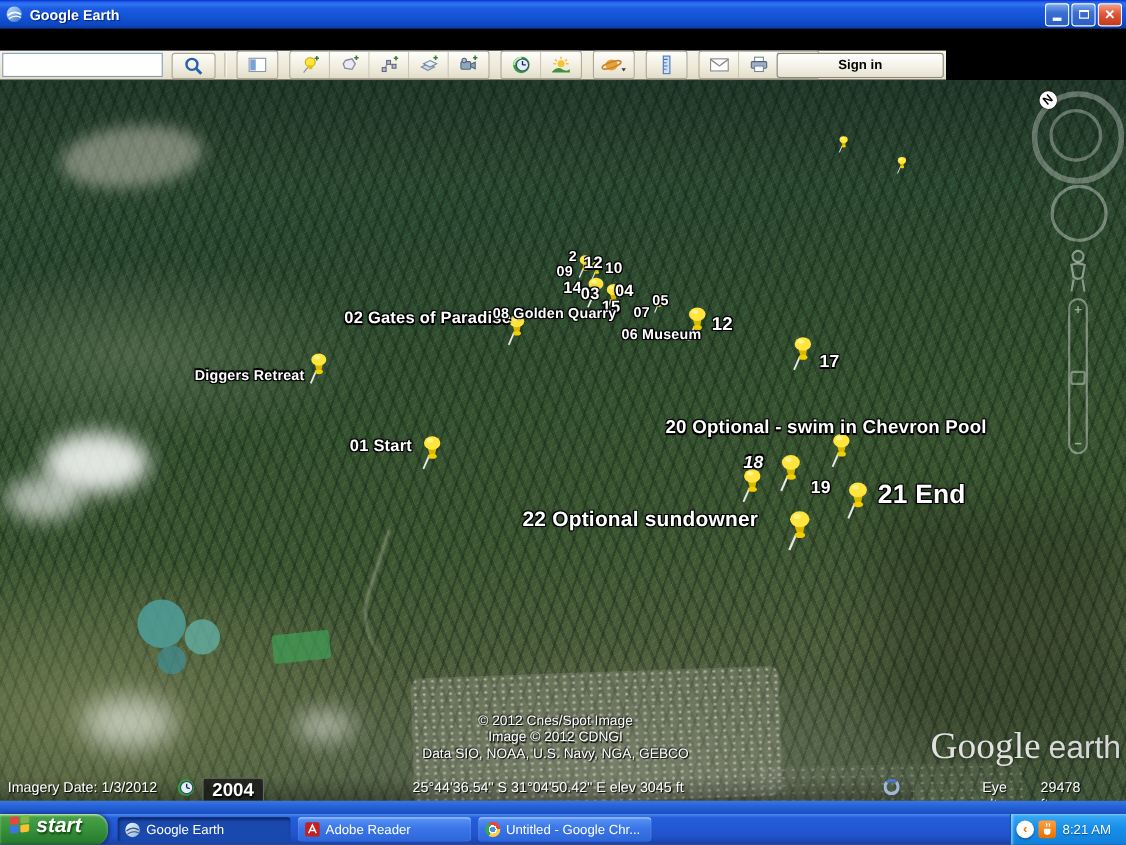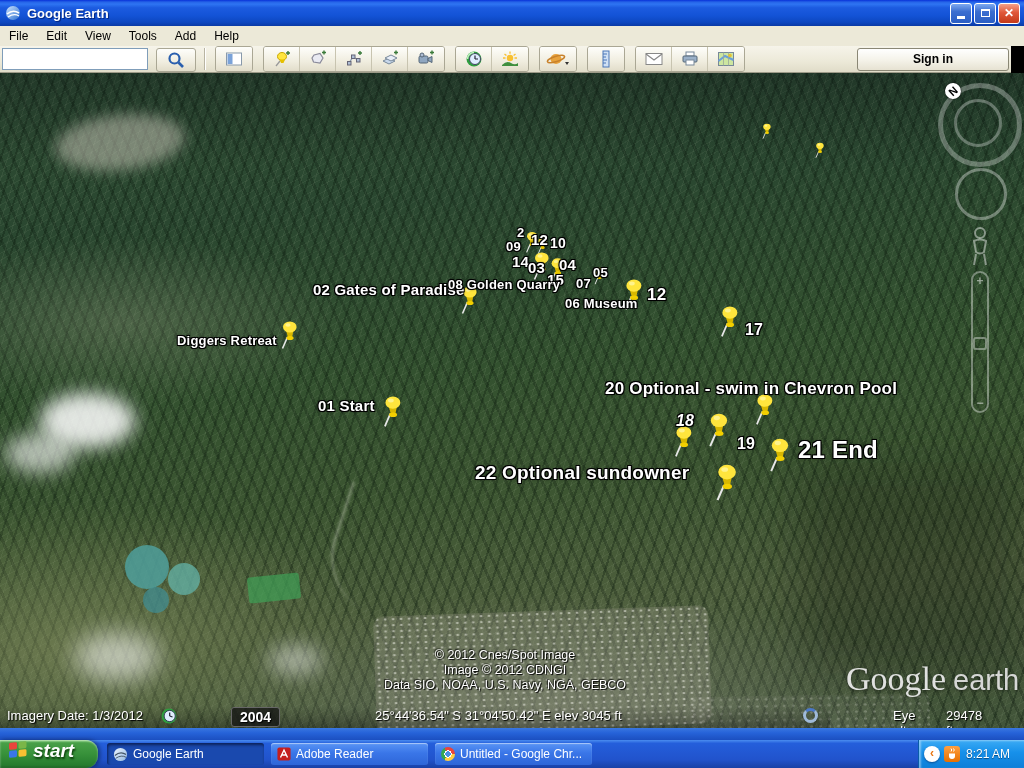--- a/index.html
+++ b/index.html
@@ -19,21 +19,21 @@
   .winbtn.close { background:linear-gradient(180deg,#f5a088 0%,#e0583a 45%,#c43918 100%); }
   .winbtn .restore-glyph { display:block; width:9px; height:8px; border:1px solid #fff; border-top:2px solid #fff; margin:5px auto 0; }
   .winbtn.minimize span { display:block; width:8px; height:3px; background:#fff; margin:12px auto 0; }
 
   
   .menubar { position:absolute; left:0; top:26px; width:1024px; height:20px; background:#ece9d8;
     display:flex; align-items:center; gap:0; font-size:12px; color:#000; }
   .menu-item { padding:2px 9px; }
 
   
-  .toolbar { position:absolute; left:0; top:46px; width:1011px; height:27px;
+  .toolbar { position:absolute; left:0; top:46px; width:860px; height:27px;
     background:linear-gradient(180deg,#f6f4ea 0%,#ece9d8 60%,#e0dcc8 100%);
     border-bottom:1px solid #9d9a88; display:flex; align-items:center; }
   .searchbox { position:absolute; left:2px; top:2px; width:146px; height:22px; border:1px solid #7f9db9;
     background:#fff; font-size:12px; padding:0 4px; }
   .tbtn { height:24px; display:flex; align-items:center; justify-content:center; padding:0 6px;
     background:linear-gradient(180deg,#fefefb 0%,#f0eddf 60%,#e2ddca 100%);
     border:1px solid #aaa794; border-radius:3px; }
   .search-btn { position:absolute; left:156px; top:2px; width:40px; }
   .tgroup { display:flex; border:1px solid #aaa794; border-radius:3px; overflow:hidden; margin-left:10px; }
   .tgroup .tbtn { border:none; border-radius:0; border-right:1px solid #c8c4b0; width:36px; }
@@ -96,21 +96,21 @@
   .watermark .g { font-family:"Liberation Serif", serif; font-size:34px; color:#ededed; text-shadow:0 1px 3px rgba(0,0,0,0.5); }
   .watermark .e { font-family:"Liberation Sans", sans-serif; font-weight:400; font-size:29px; color:#e2e2e2; margin-left:7px; text-shadow:0 1px 3px rgba(0,0,0,0.5); }
   .copyright { position:absolute; left:505px; top:575px; transform:translateX(-50%); text-align:center;
     color:#fff; font-size:12.5px; line-height:15px; text-shadow:1px 1px 1px #000, -1px -1px 1px rgba(0,0,0,0.7); white-space:nowrap; }
   .statusbar { position:absolute; left:0; bottom:0; width:830px; height:22px;
     background:linear-gradient(180deg, rgba(0,0,0,0) 0%, rgba(0,0,0,0.28) 100%); color:#fff; font-size:13px;
     text-shadow:1px 1px 1px #000; }
   .statusbar .imagery { position:absolute; left:7px; top:2px; }
   .statusbar .clock-ic { position:absolute; left:160px; top:1px; }
   .statusbar .yearbadge { position:absolute; left:184px; top:1px; padding:1px 8px; background:rgba(20,20,20,0.75);
-    border:1px solid #666; border-radius:3px; font-weight:700; font-size:14px;margin-left:47px; }
+    border:1px solid #666; border-radius:3px; font-weight:700; font-size:17px; }
   .statusbar .coords { position:absolute; left:375px; top:2px; }
   .statusbar .eyealt-label { position:absolute; left:893px; top:2px; }
   .statusbar .eyealt-value { position:absolute; left:946px; top:2px; }
   .statusbar .loading-ring { position:absolute; right:12px; top:2px; width:15px; height:15px; border-radius:50%;
     border:3px solid #9fb9d8; border-top-color:#4a78c8; }
 
   
   .winborder { position:absolute; left:0; top:728px; width:1024px; height:12px;
     background:linear-gradient(180deg,#3a77e0 0%,#2663d9 40%,#1b4fc0 100%); }
   .taskbar { position:absolute; left:0; top:740px; width:1024px; height:28px;
@@ -157,28 +157,20 @@
       <div class="winbtn minimize">
           <span></span>
         </div>
       <div class="winbtn">
           <span class="restore-glyph"></span>
         </div>
       <div class="winbtn close">✕</div>
     </div>
   </div>
 
-  <div class="menubar">
-    <span class="menu-item">File</span>
-    <span class="menu-item">Edit</span>
-    <span class="menu-item">View</span>
-    <span class="menu-item">Tools</span>
-    <span class="menu-item">Add</span>
-    <span class="menu-item">Help</span>
-  </div>
 
   <div class="toolbar">
     <input class="searchbox" type="text" value="" style="">
     <div class="tbtn search-btn">
       <svg class="ic" width="18" height="18" viewBox="0 0 18 18">
           <circle cx="7.5" cy="7.5" r="5" fill="none" stroke="#2a5fae" stroke-width="2.2"></circle>
           <line x1="11.5" y1="11.5" x2="16" y2="16" stroke="#2a5fae" stroke-width="2.6"></line>
         </svg>
     </div>
     <div style="margin-left:204px" class="tsep"></div>

